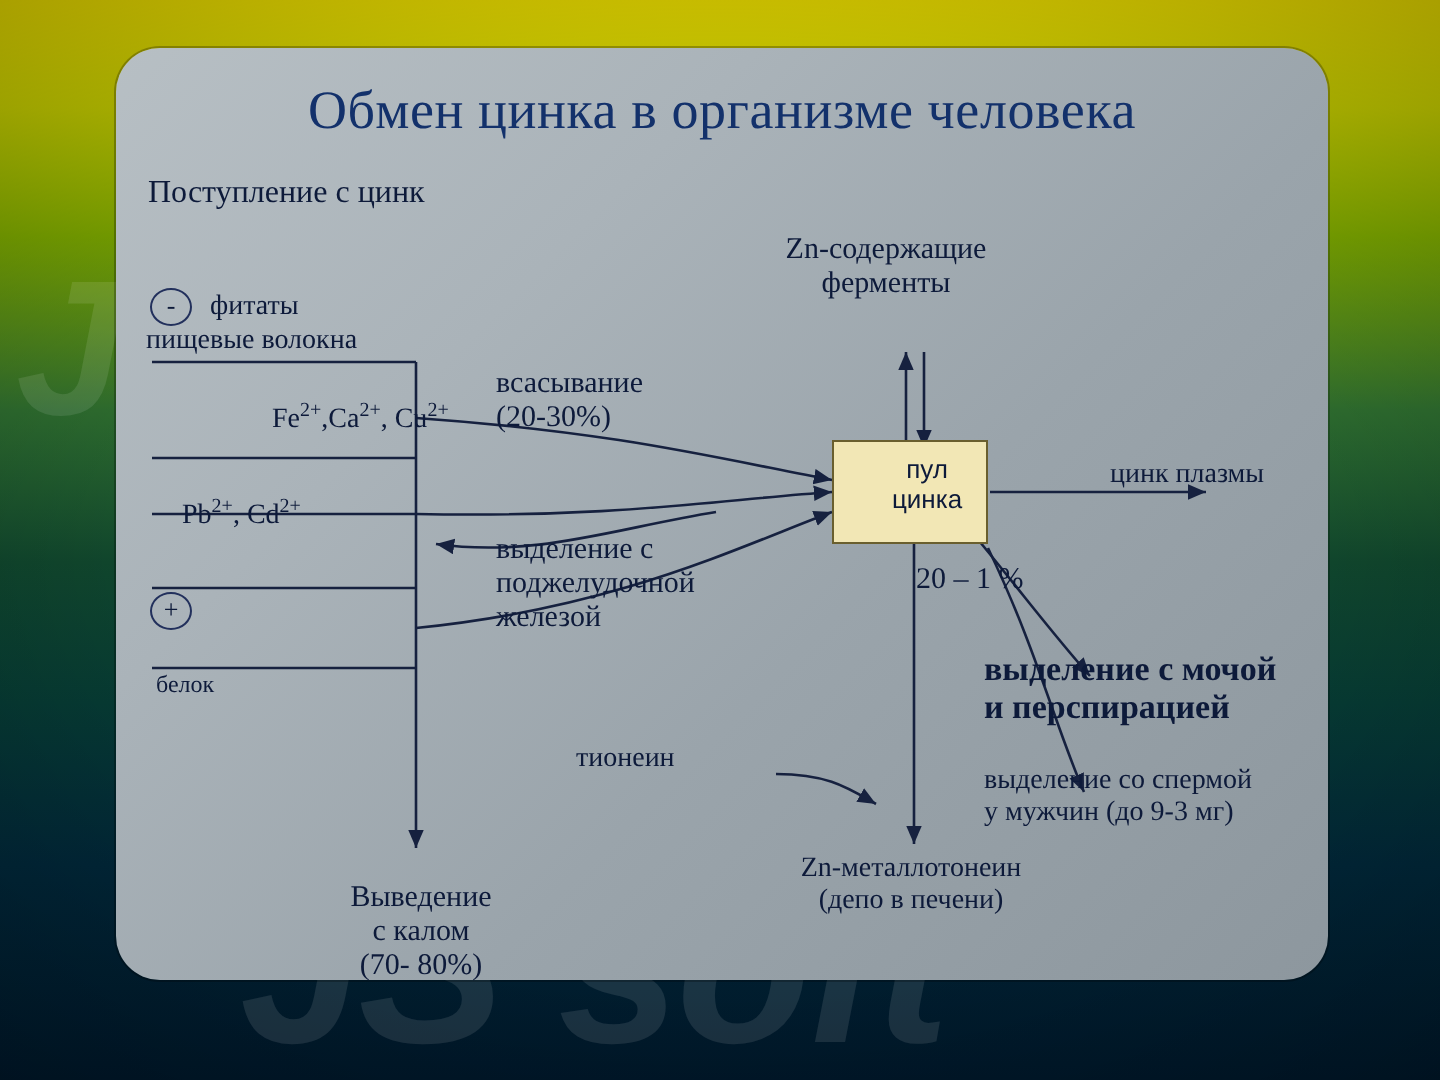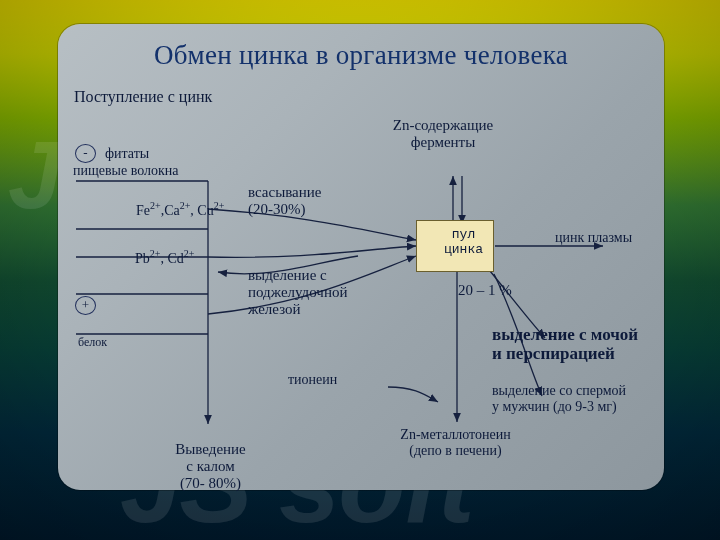--- a/index.html
+++ b/index.html
@@ -62,21 +62,21 @@
   }
   .sub {
     font-size: 10px;
     vertical-align: super;
   }
   .pool {
     position: absolute;
     background: #f2e7b5;
     border: 1px solid #6a5f2e;
     color: #0d1a3a;
-    font-family: Liberation Mono, monospace;
+    font-family: Liberation Sans, sans-serif;
     font-size: 13px;
     text-align: center;
     line-height: 1.15;
     padding-top: 7px;
     box-sizing: border-box;
     padding-left: 17px;
   }
   .circ {
     position: absolute;
     width: 19px;
@@ -156,21 +156,21 @@
     <div class="circ" style="left:17px; top:120px;">-</div>
     <div class="circ" style="left:17px; top:272px;">+</div>
 
     <div class="lbl" style="left:47px; top:122px; font-size:14px;">фитаты</div>
     <div class="lbl" style="left:15px; top:139px; font-size:14px;">пищевые волокна</div>
 
     <div class="lbl" style="left:34px; top:160px; font-size:14px;margin-left:44px;">
       <span>Fe</span><span class="sub">2+</span><span>,Ca</span><span class="sub">2+</span><span>, Cu</span><span class="sub">2+</span>
     </div>
 
-    <div class="lbl" style="left:33px; top:208px; font-size:14px;margin-left:44px;">
+    <div class="lbl" style="left:33px; top:208px; font-size:14px;">
       <span>Pb</span><span class="sub">2+</span><span>, Cd</span><span class="sub">2+</span>
     </div>
 
     <div class="lbl" style="left:20px; top:312px; font-size:12px;">белок</div>
 
     <div class="lbl" style="left:190px; top:160px; font-size:15px;">всасывание
 (20-30%)</div>
 
     <div class="lbl" style="left:190px; top:243px; font-size:15px;">выделение с
 поджелудочной

